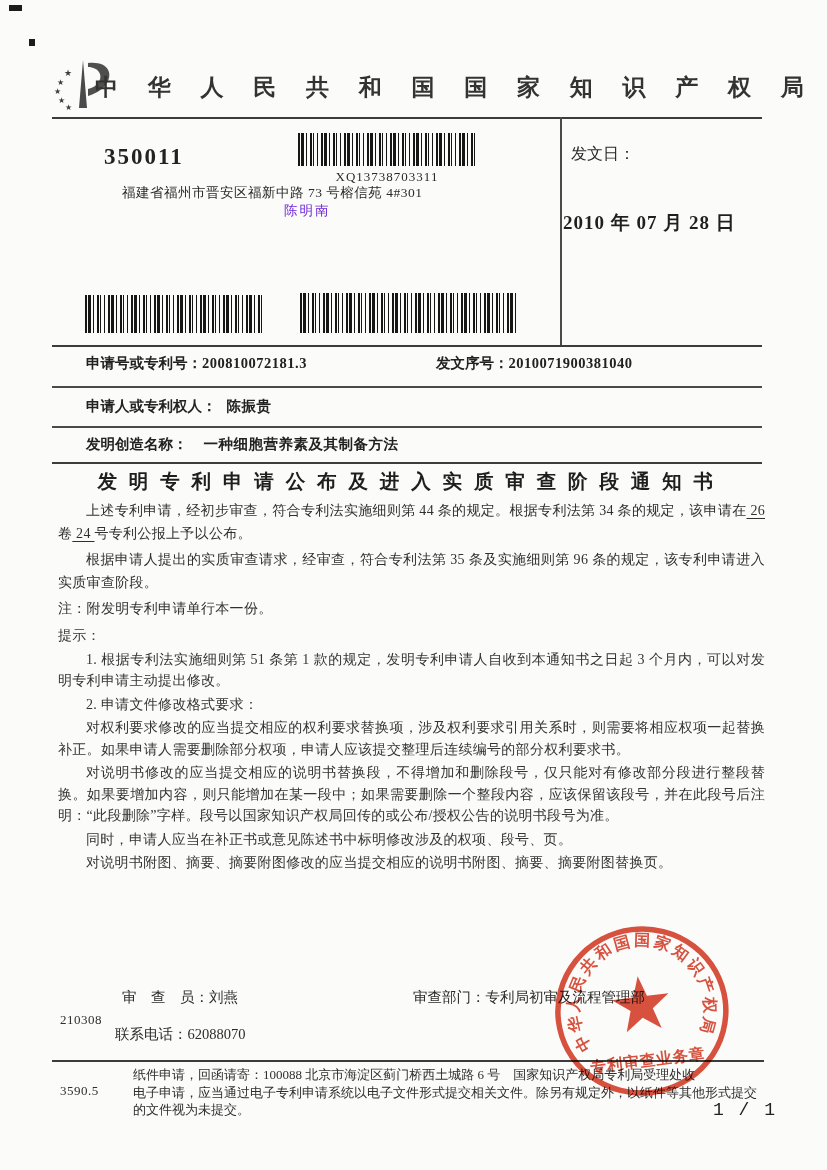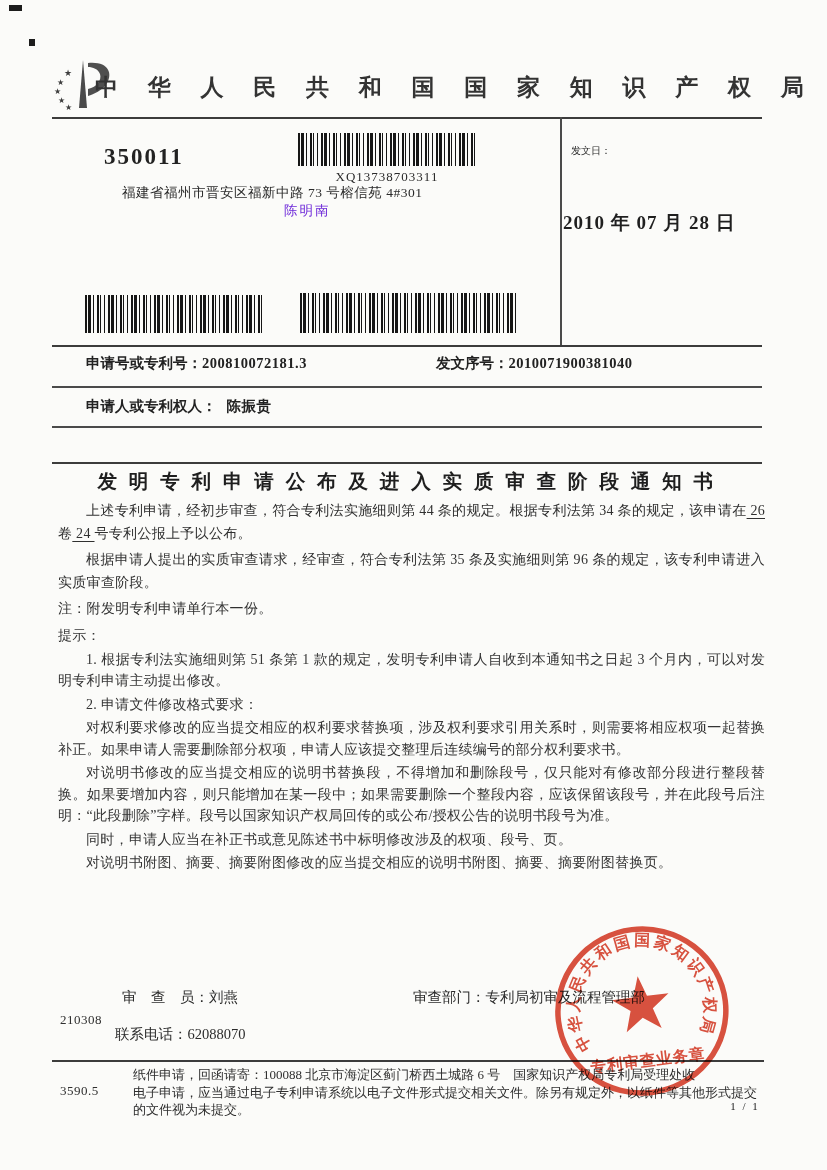--- a/index.html
+++ b/index.html
@@ -23,21 +23,21 @@
   .barcode{
     position:absolute;
     background:repeating-linear-gradient(90deg,
       #161616 0 2px,#fbfbf9 2px 3px,#161616 3px 6px,#fbfbf9 6px 8px,
       #161616 8px 9px,#fbfbf9 9px 12px,#161616 12px 14px,#fbfbf9 14px 15px,
       #161616 15px 16px,#fbfbf9 16px 19px,#161616 19px 20px,#fbfbf9 20px 23px);
   }
   .bc-caption{left:298px;top:169px;width:178px;text-align:center;font-size:13px;letter-spacing:1px;color:#2a2a2a;}
   .mail-address{left:122px;top:184px;font-size:13.5px;color:#2a2a2a;letter-spacing:0.5px;}
   .mail-recipient{left:284px;top:202px;font-size:13.5px;color:#6d28d9;letter-spacing:2px;}
-  .dispatch-label{left:571px;top:144px;font-size:10px;color:#2a2a2a;}
+  .dispatch-label{left:571px;top:144px;font-size:16px;color:#2a2a2a;}
   .dispatch-date{left:563px;top:210px;font-size:19px;font-weight:bold;color:#1f1f1f;letter-spacing:1px;}
 
   .field{font-size:14.5px;color:#222;white-space:nowrap;}
   .field .lbl{font-weight:600;}
   .field .val{font-weight:bold;letter-spacing:0.5px;}
 
   .notice-title{
     left:52px;width:710px;top:468px;text-align:center;
     font-size:19.5px;font-weight:bold;letter-spacing:3.5px;color:#1e1e1e;white-space:nowrap;
   }
@@ -54,21 +54,21 @@
 
   .sig{font-size:14.5px;color:#2b2b2b;white-space:nowrap;}
 
   .seal{left:537px;top:906px;width:210px;height:212px;mix-blend-mode:multiply;
     opacity:0.92;transform:rotate(-7deg);}
 
   .footer-code{left:60px;font-size:13px;color:#2e2e2e;letter-spacing:0.5px;}
   .footer-text{left:133px;top:1066px;width:636px;font-size:13px;line-height:17.5px;
     color:#2e2e2e;text-align:left;}
   .footer-text p{margin:0;}
-  .page-num{left:700px;top:1100px;width:90px;text-align:center;font-size:11px;color:#222;letter-spacing:2px;}
+  .page-num{left:700px;top:1100px;width:90px;text-align:center;font-size:18px;color:#222;letter-spacing:2px;font-family:Liberation Mono, monospace;}
 </style>
 </head>
 <body>
 
 <div id="page">
 
   <div class="artifact" style="left:9px;top:5px;width:13px;height:6px;"></div>
   <div class="artifact" style="left:29px;top:39px;width:6px;height:7px;"></div>
 
   <svg class="abs" style="left:52px;top:58px;" width="64" height="58" viewBox="0 0 64 58">
@@ -99,20 +99,23 @@
     <span class="lbl">申请号或专利号：</span><span class="val">200810072181.3</span>
   </div>
   <div class="abs field" style="left:436px;top:354px;">
     <span class="lbl">发文序号：</span><span class="val">2010071900381040</span>
   </div>
   <div class="hr thin" style="left:52px;top:386px;width:710px;"></div>
   <div class="abs field" style="left:86px;top:397px;">
     <span class="lbl">申请人或专利权人：</span><span class="val" style="margin-left:10px;font-weight:600;">陈振贵</span>
   </div>
   <div class="hr thin" style="left:52px;top:426px;width:710px;"></div>
+  <div class="abs field" style="left:86px;top:435px;">
+    <span class="lbl">发明创造名称：</span><span class="val" style="margin-left:16px;font-weight:600;">一种细胞营养素及其制备方法</span>
+  </div>
   <div class="hr" style="left:52px;top:462px;width:710px;"></div>
 
   <div class="abs notice-title">发 明 专 利 申 请 公 布 及 进 入 实 质 审 查 阶 段 通 知 书</div>
 
   <div class="abs body-block">
     <p class="indent"><span>上述专利申请，经初步审查，符合专利法实施细则第 44 条的规定。根据专利法第 34 条的规定，该申请在</span><span class="u"> 26 </span><span>卷</span><span class="u"> 24 </span><span>号专利公报上予以公布。</span></p>
     <p class="indent">根据申请人提出的实质审查请求，经审查，符合专利法第 35 条及实施细则第 96 条的规定，该专利申请进入实质审查阶段。</p>
     <p>注：附发明专利申请单行本一份。</p>
   </div>
 

